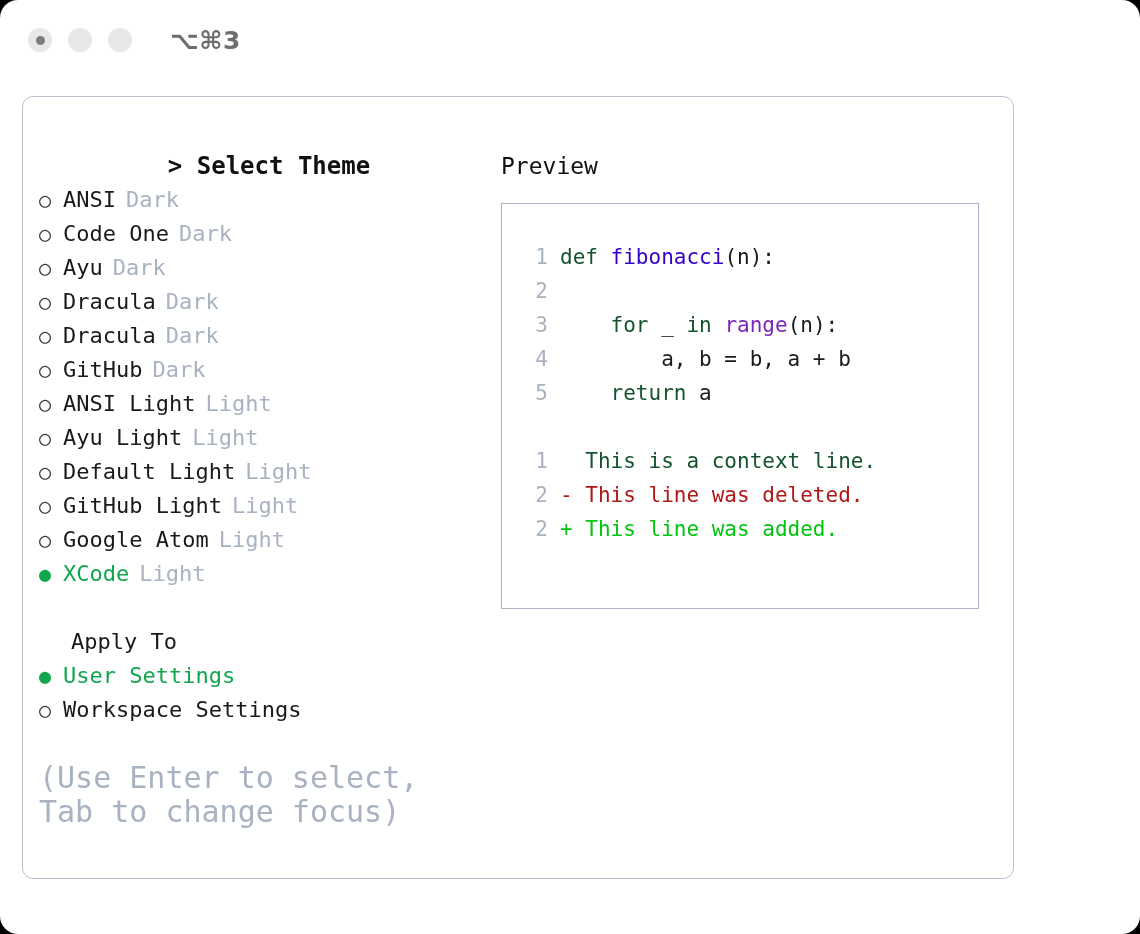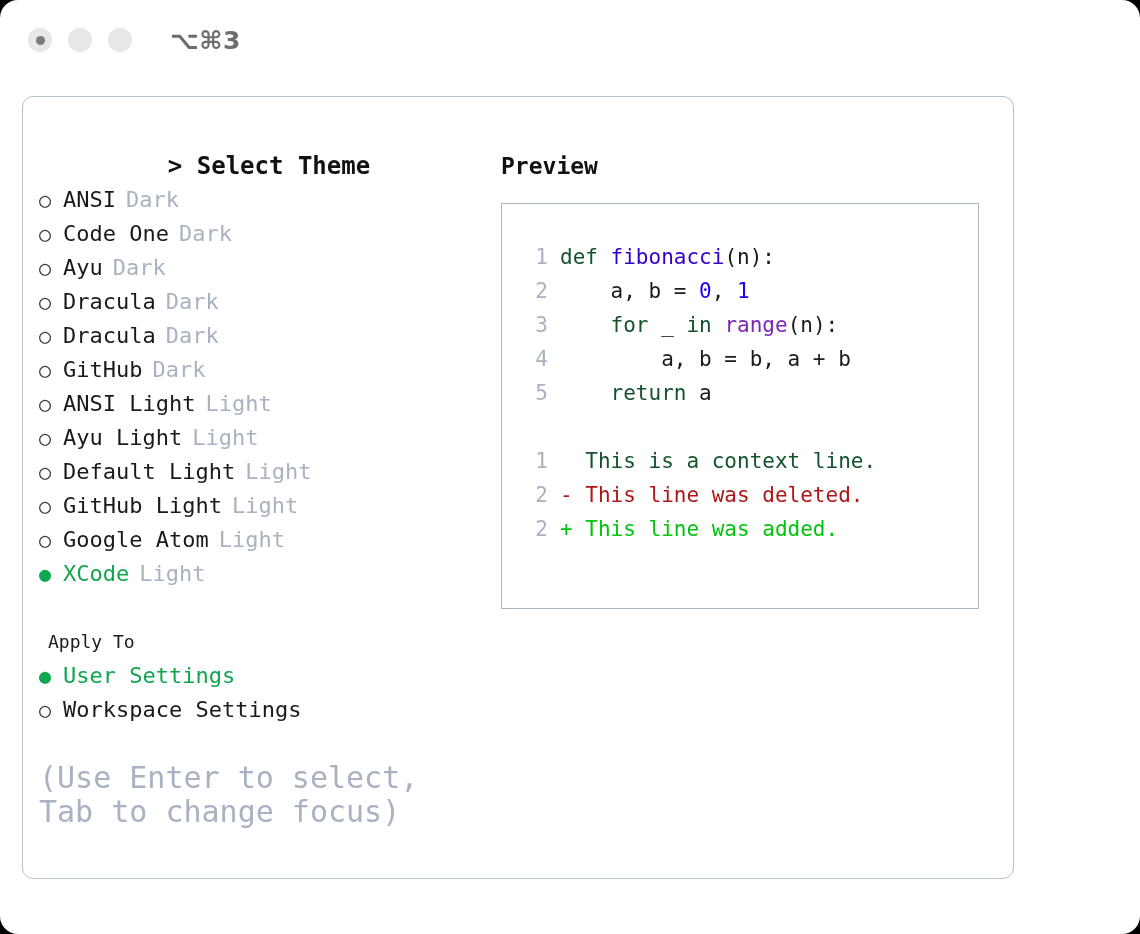--- a/index.html
+++ b/index.html
@@ -124,42 +124,42 @@
   .bullet.empty { color: #3c3c3c; }
   .bullet.filled { color: #10a64d; }
   .opt-name { color: #1a1a1a; }
   .opt-name.sel { color: #10a64d; }
   .opt-kind {
     color: #a8b2c0;
     margin-left: 10px;
   }
 
   .section-title {
-    margin-left: 9px;
-    font-size: 18px;
+    margin-left: 32px;
+    font-size: 22px;
     line-height: 34px;
     color: #1a1a1a;
     white-space: pre;
   }
 
   .spacer { height: 34px; }
 
   #hint {
     margin-top: 34px;
     font-size: 30px;
     line-height: 34px;
     color: #a8b2c0;
     width: 400px;
     white-space: normal;
   }
 
   
   #preview-heading {
     font-size: 23px;
-    font-weight: bold;
+    font-weight: normal;
     color: #111111;
     line-height: 34px;
     margin-bottom: 0;
   }
   #codebox {
     margin-top: 20px;
     width: 478px;
     height: 406px;
     border: 1.6px solid #aab4c4;
     box-sizing: border-box;
@@ -231,21 +231,21 @@
             <div class="opt"><span class="bullet empty">○</span><span class="opt-name">Workspace Settings</span></div>
           </div>
         <div id="hint">(Use Enter to select, Tab to change focus)</div>
       </div>
 
       <div id="rightcol">
         <div id="preview-heading">Preview</div>
         <div id="codebox">
           <div id="code-lines">
               <div class="cline"><span class="gutter">1</span><span><span class="kw">def </span><span class="fn">fibonacci</span><span class="pl">(n):</span></span></div>
-              <div class="cline"><span class="gutter">2</span><span><span class="pl">    a, b = </span><span class="num">0</span><span class="pl">, </span><span class="num">1</span></span></div>
+              <div class="cline"><span class="gutter">2</span></div>
               <div class="cline"><span class="gutter">3</span><span><span class="pl">    </span><span class="kw">for</span><span class="pl"> _ </span><span class="kw">in</span><span class="pl"> </span><span class="bi">range</span><span class="pl">(n):</span></span></div>
               <div class="cline"><span class="gutter">4</span><span><span class="pl">        a, b = b, a + b</span></span></div>
               <div class="cline"><span class="gutter">5</span><span><span class="pl">    </span><span class="kw">return</span><span class="pl"> a</span></span></div>
             </div>
           <div class="blankline"></div>
           <div id="diff-lines">
               <div class="cline"><span class="gutter">1</span><span class="ctx">  </span><span class="ctx">This is a context line.</span></div>
               <div class="cline"><span class="gutter">2</span><span class="del">- </span><span class="del">This line was deleted.</span></div>
               <div class="cline"><span class="gutter">2</span><span class="add">+ </span><span class="add">This line was added.</span></div>
             </div>

